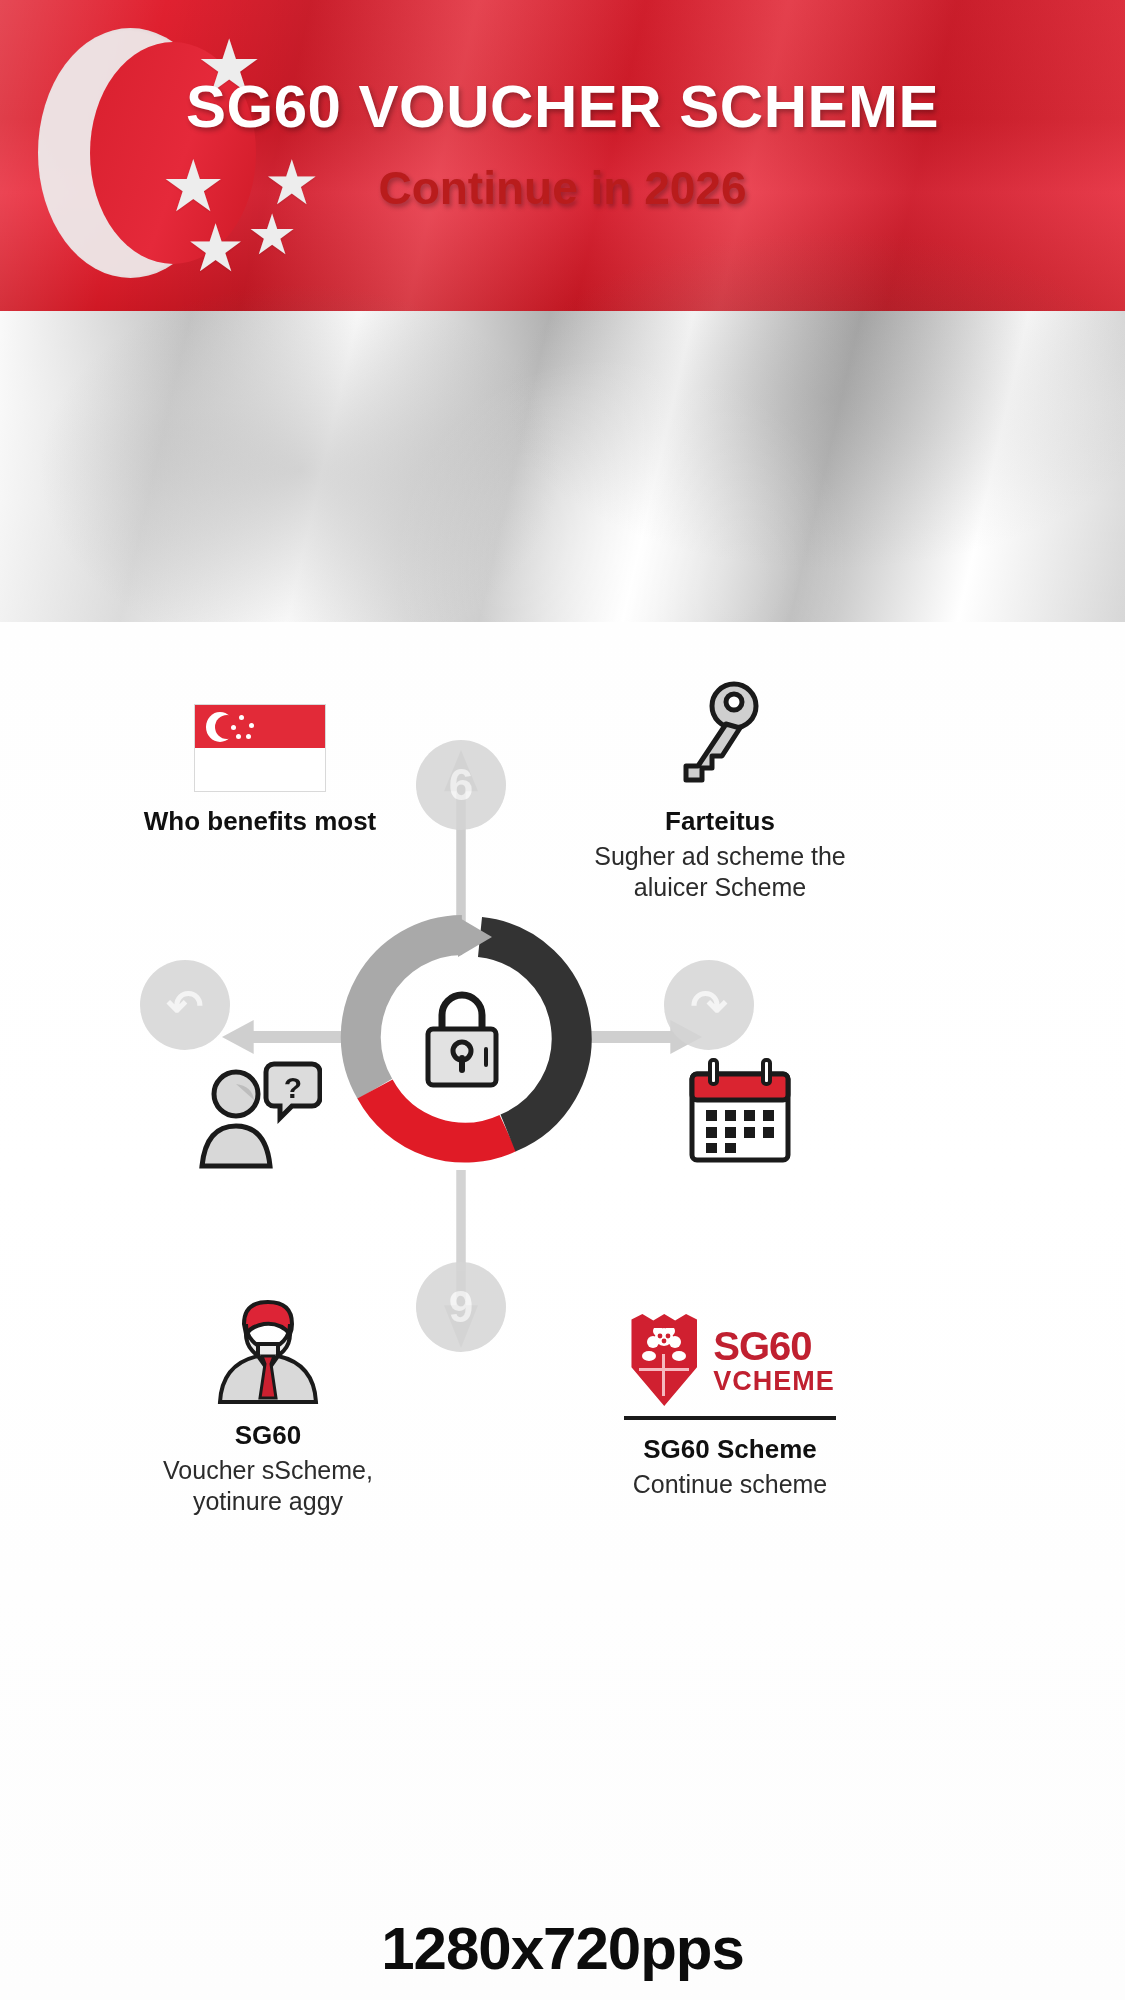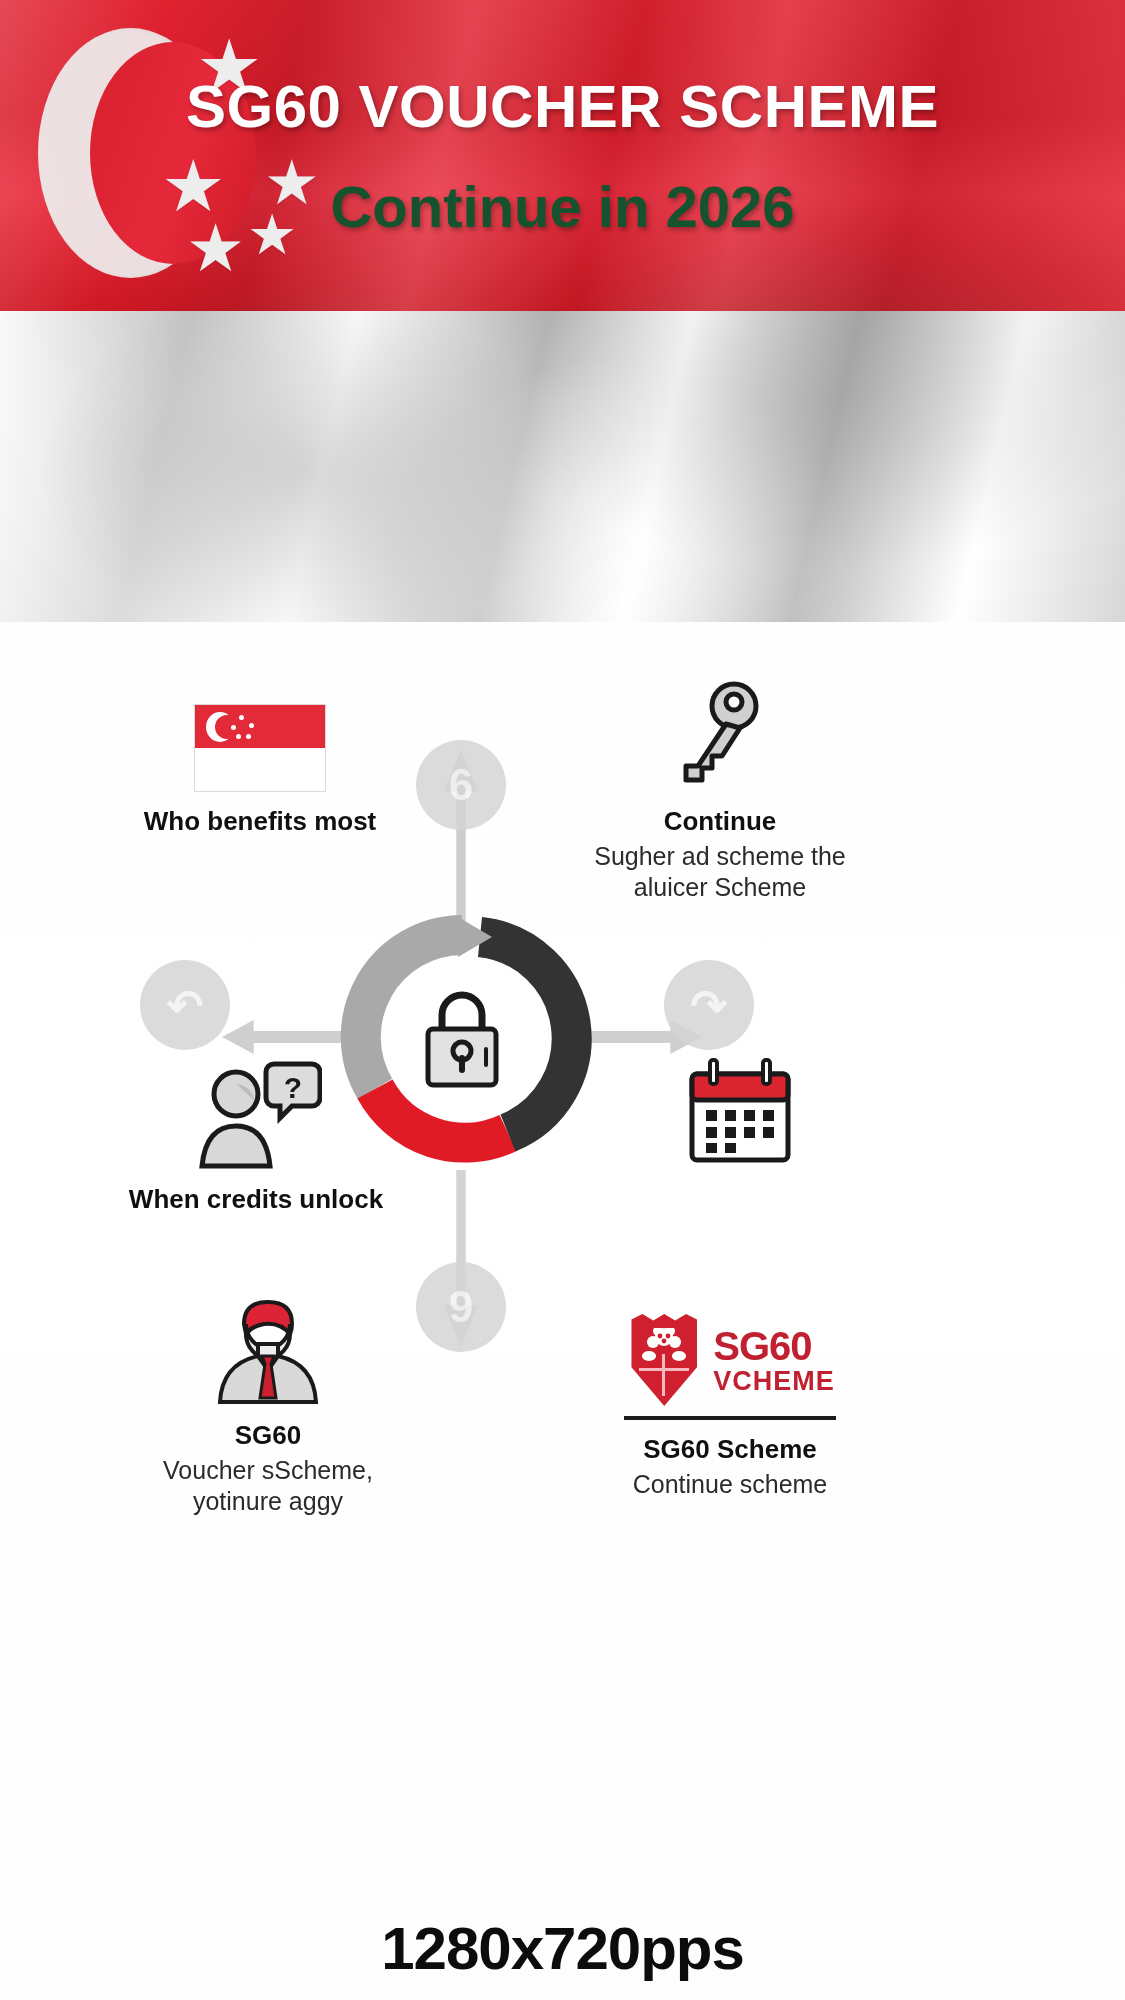--- a/index.html
+++ b/index.html
@@ -53,21 +53,21 @@
   .s3 { left:264px; top:152px; font-size:62px; }
   .s4 { left:186px; top:215px; font-size:66px; }
   .s5 { left:247px; top:207px; font-size:56px; }
 
   .hero-titles { position:absolute; left:0; top:72px; width:1125px; text-align:center; }
   .hero-line1 {
     font-size:60px; font-weight:bold; color:#ffffff; letter-spacing:.5px;
     text-shadow:2px 3px 5px rgba(0,0,0,.30); white-space:nowrap;
   }
   .hero-line2 {
-    margin-top:32px; font-size:58px; font-weight:bold; color:#14532d;
+    margin-top:20px; font-size:46px; font-weight:bold; color:#b91c1c;
     text-shadow:2px 3px 5px rgba(0,0,0,.30); white-space:nowrap;
   }
 
   
   .board { position:absolute; left:0; top:622px; width:1125px; height:1378px;
     background:linear-gradient(180deg,#fefefe 0%,#ffffff 40%,#fdfdfd 100%); }
 
   
   .ring-wrap { position:absolute; left:332px; top:285px; width:260px; height:260px; }
   .ring { position:absolute; inset:0; }
@@ -220,36 +220,35 @@
     </div>
 
     <div class="item it-tr">
       <div class="ic">
         <svg width="104" height="112" viewBox="0 0 104 112">
           <circle cx="66" cy="26" r="22" fill="#cfcfcf" stroke="#1a1a1a" stroke-width="5"></circle>
           <circle cx="66" cy="22" r="8" fill="#fff" stroke="#1a1a1a" stroke-width="5"></circle>
           <path d="M58 44 L30 86 L18 86 L18 100 L34 100 L34 88 L44 88 L44 76 L54 76 L72 48 Z" fill="#cfcfcf" stroke="#1a1a1a" stroke-width="5" stroke-linejoin="round"></path>
         </svg>
       </div>
-      <div class="t1">Continue</div>
+      <div class="t1">Farteitus</div>
       <div class="t2" style="white-space:pre-line">Sugher ad scheme the
 aluicer Scheme</div>
     </div>
 
     <div class="item it-ml">
       <div class="ic">
         <svg width="132" height="112" viewBox="0 0 132 112">
           <circle cx="46" cy="36" r="22" fill="#d8d8d8" stroke="#1a1a1a" stroke-width="5"></circle>
           <path d="M46 26 q16 2 18 16" fill="#bdbdbd"></path>
           <path d="M12 108 q4 -40 34 -40 q30 0 34 40 Z" fill="#d8d8d8" stroke="#1a1a1a" stroke-width="5"></path>
           <path d="M84 6 h38 a8 8 0 0 1 8 8 v26 a8 8 0 0 1 -8 8 h-20 l-12 12 v-12 h-6 a8 8 0 0 1 -8 -8 v-26 a8 8 0 0 1 8 -8 Z" fill="#dcdcdc" stroke="#1a1a1a" stroke-width="5"></path>
           <text x="103" y="40" font-size="30" font-weight="bold" text-anchor="middle" fill="#1a1a1a" font-family="Liberation Sans, sans-serif">?</text>
         </svg>
       </div>
-      <div class="t1">When credits unlock</div>
     </div>
 
     <div class="item it-mr">
       <div class="ic">
         <svg width="120" height="112" viewBox="0 0 120 112">
           <rect x="12" y="16" width="96" height="86" rx="5" fill="#fff" stroke="#1a1a1a" stroke-width="5"></rect>
           <rect x="12" y="16" width="96" height="26" rx="5" fill="#da2430" stroke="#1a1a1a" stroke-width="5"></rect>
           <rect x="30" y="2" width="7" height="24" rx="3" fill="#fff" stroke="#1a1a1a" stroke-width="4"></rect>
           <rect x="83" y="2" width="7" height="24" rx="3" fill="#fff" stroke="#1a1a1a" stroke-width="4"></rect>
           <g fill="#1a1a1a">

